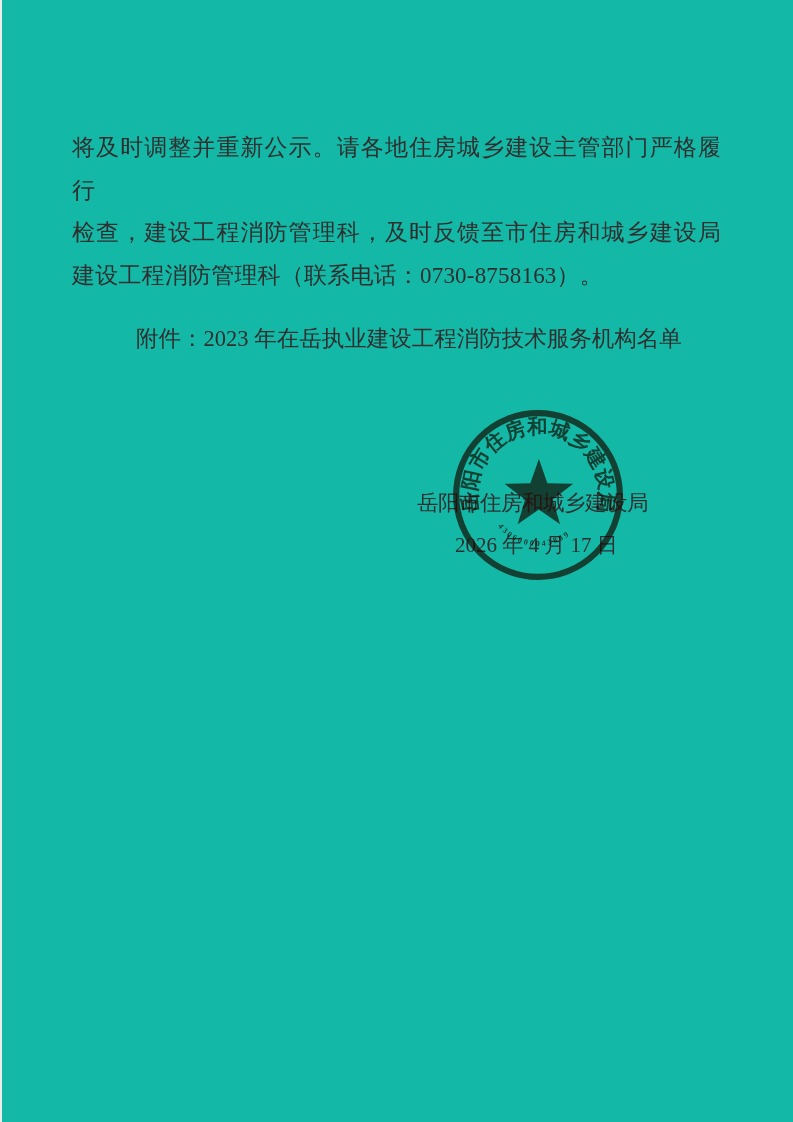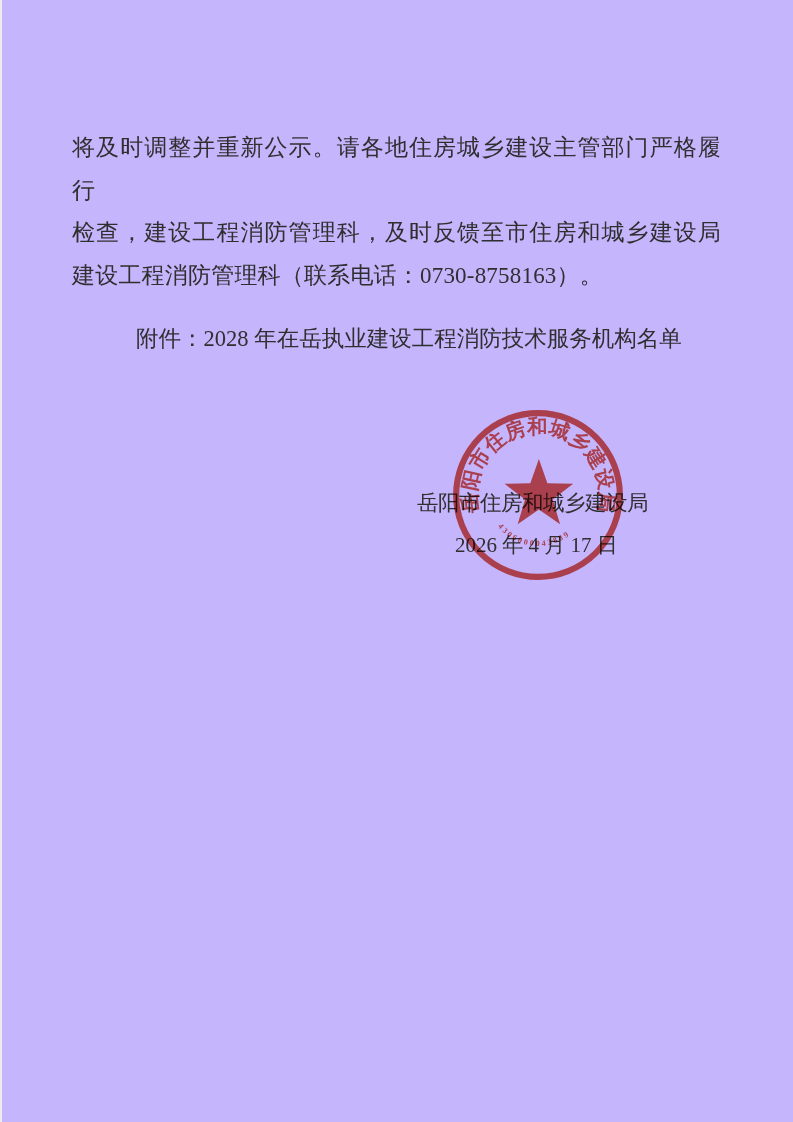--- a/index.html
+++ b/index.html
@@ -4,21 +4,21 @@
 <style>
   html, body {
     margin: 0;
     padding: 0;
     background: #ffffff;
   }
   .page {
     position: relative;
     width: 793px;
     height: 1122px;
-    background: #c4b5fd;
+    background: #14b8a6;
     overflow: hidden;
     font-family: "Liberation Serif", "DejaVu Serif", serif;
     color: #2f2f2f;
   }
   
   .scan-edge {
     position: absolute;
     left: 0; top: 0;
     width: 2px; height: 1122px;
     background: #ececec;
@@ -89,21 +89,21 @@
 
 <div class="page">
   <div class="scan-edge"></div>
 
   <div class="body-text">
     <div class="line">将及时调整并重新公示。请各地住房城乡建设主管部门严格履行</div>
     <div class="line">检查，建设工程消防管理科，及时反馈至市住房和城乡建设局</div>
     <div class="line last">建设工程消防管理科（联系电话：0730-8758163）。</div>
   </div>
 
-  <div class="attachment">附件：2028 年在岳执业建设工程消防技术服务机构名单</div>
+  <div class="attachment">附件：2023 年在岳执业建设工程消防技术服务机构名单</div>
 
   <div class="sig-org">岳阳市住房和城乡建设局</div>
   <div class="sig-date">2026 年 4 月 17 日</div>
 
   <div class="seal">
     <svg viewBox="0 0 200 200" width="176" height="176" xmlns="http://www.w3.org/2000/svg">
       <defs>
         <path id="arcTop" d="M 33.1 120.5 A 70 70 0 1 1 166.9 120.5" fill="none"></path>
         <path id="arcBottom" d="M 53.7 134.9 A 58 58 0 0 0 146.3 134.9" fill="none"></path>
       </defs>

